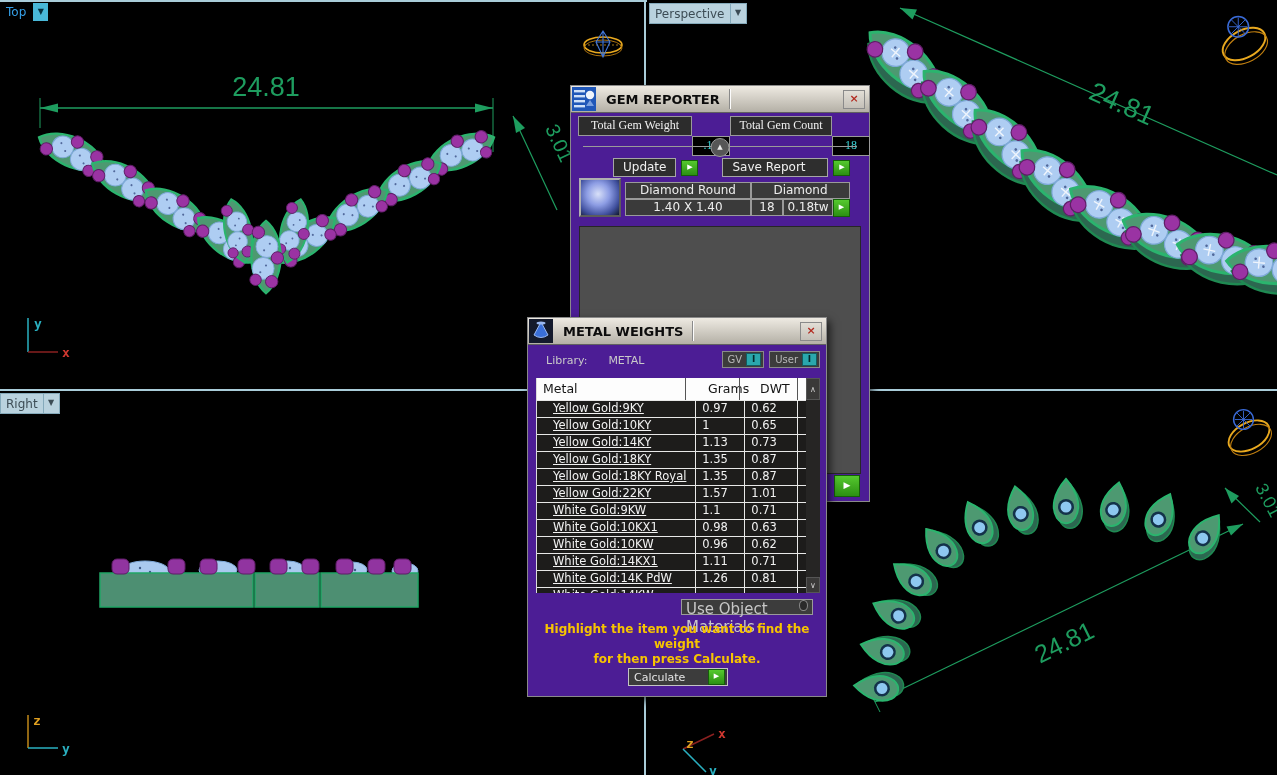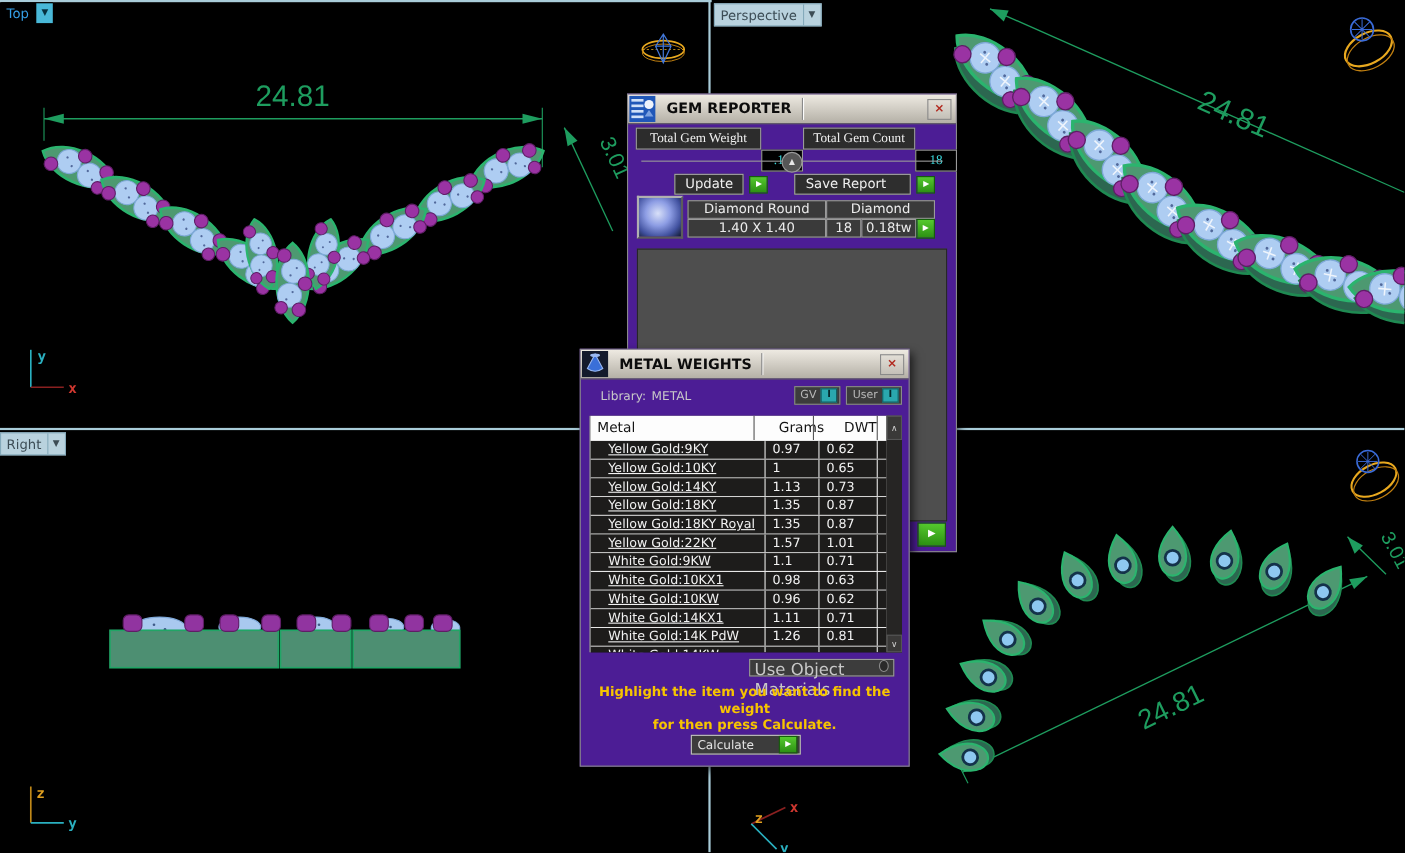--- a/index.html
+++ b/index.html
@@ -49,33 +49,33 @@
   .thumb{width:38px;height:35px;border:2px outset #b0b0b0;margin-right:4px;
      background:radial-gradient(ellipse at 45% 40%, #d8e0f8 0%, #8d9de4 38%, #41519f 72%, #10182e 100%);}
   .grow{display:flex;}
   .gcell{border:1px solid #9a9a9a;background:#3a3a3a;color:#ececec;font-size:12px;height:15px;
          line-height:14px;text-align:center;box-sizing:content-box;}
   .gr-inset{position:absolute;top:140px;left:8px;right:8px;height:246px;background:#4e4e4e;
             border:1px solid #272727;}
   .gr-bottombtn{position:absolute;top:389px;right:9px;width:24px;height:20px;font-size:9px;line-height:19px;}
 
   
-  .mw-lib{position:absolute;top:36px;left:18px;color:#c9c9c9;font-size:11px;display:flex;gap:5px;}
+  .mw-lib{position:absolute;top:36px;left:18px;color:#c9c9c9;font-size:11px;display:flex;gap:21px;}
   .mw-toggles{position:absolute;top:33px;right:6px;display:flex;gap:5px;}
   .mw-toggle{display:flex;align-items:center;background:#3c3c3c;border:1px solid #8a8a8a;color:#b8b8b8;
              font-size:10px;height:15px;padding:0 2px 0 5px;gap:4px;}
   .mw-ind{width:13px;height:11px;background:#2aa7ad;color:#042a2c;font-size:9px;font-weight:bold;
           text-align:center;line-height:11px;border:1px solid #135c60;}
   .mw-table{position:absolute;left:8px;top:60px;width:284px;height:215px;background:#141312;
             border-left:1px solid #dcdcdc;box-sizing:border-box;}
   .mw-head{display:flex;height:22px;background:#fdfdfd;color:#141414;font-size:12.5px;align-items:center;}
   .hc{height:100%;line-height:21px;box-sizing:border-box;}
   .hc0{width:148px;padding-left:6px;}
   .hc1{width:54px;padding-left:22px;border-left:1px solid #555;}
-  .hc2{width:58px;padding-left:20px;border-left:1px solid #555;text-align:right;}
+  .hc2{width:58px;padding-left:20px;border-left:1px solid #555;}
   .hcx{width:10px;border-left:1px solid #555;}
   .mw-rows{position:absolute;left:0;top:22px;width:270px;border-top:1px solid #e8e8e8;}
   .mrow{display:flex;height:17px;background:#1d1c1b;border-bottom:1px solid #e8e8e8;box-sizing:border-box;}
   .mrow.partial{height:5px;overflow:hidden;border-bottom:none;}
   .mcell{color:#f2f2f2;font-size:11.5px;line-height:15px;border-right:1px solid #e8e8e8;
          box-sizing:border-box;white-space:nowrap;overflow:hidden;}
   .c0{width:176px;padding-left:16px;text-decoration:underline;}
   .c1{width:54px;padding-left:6px;}
   .c2{width:58px;padding-left:6px;}
   .cx{width:10px;}

